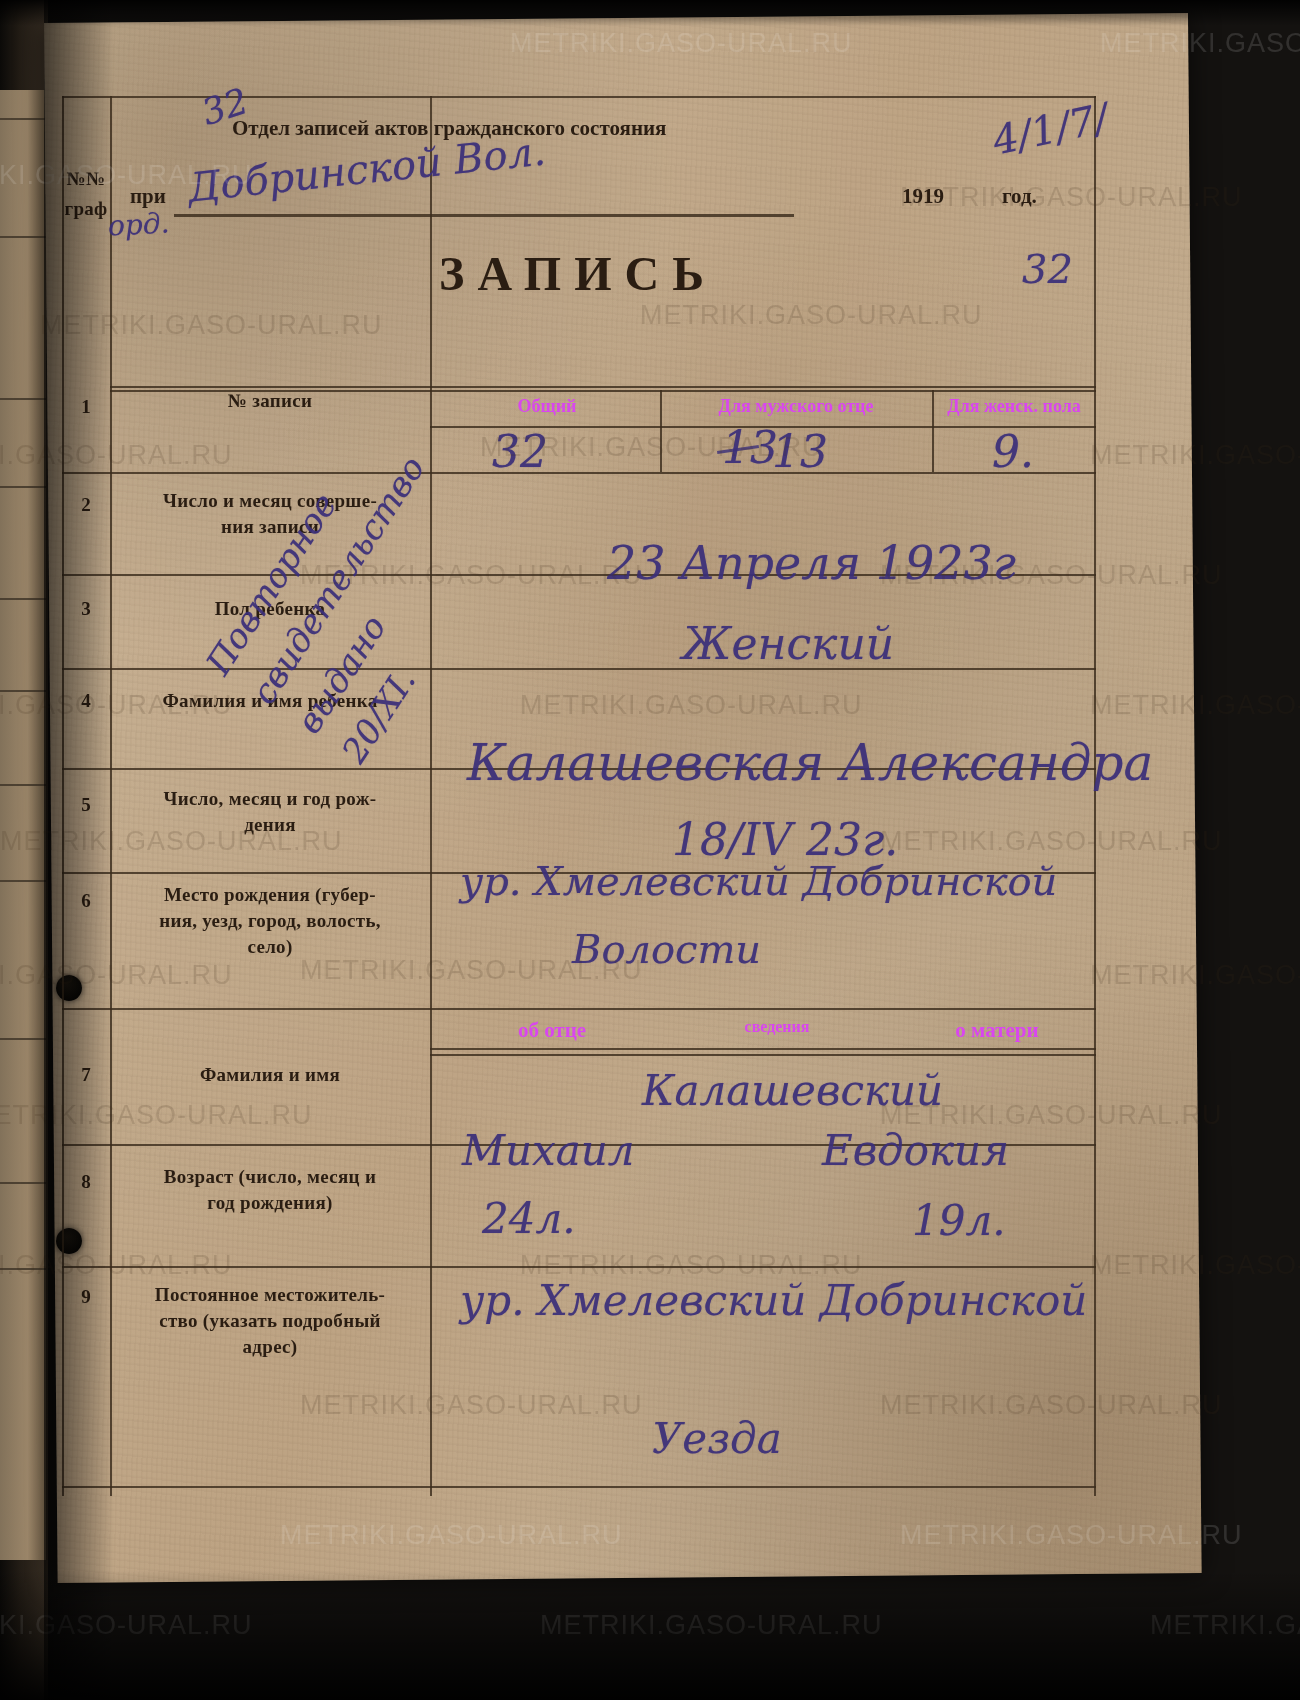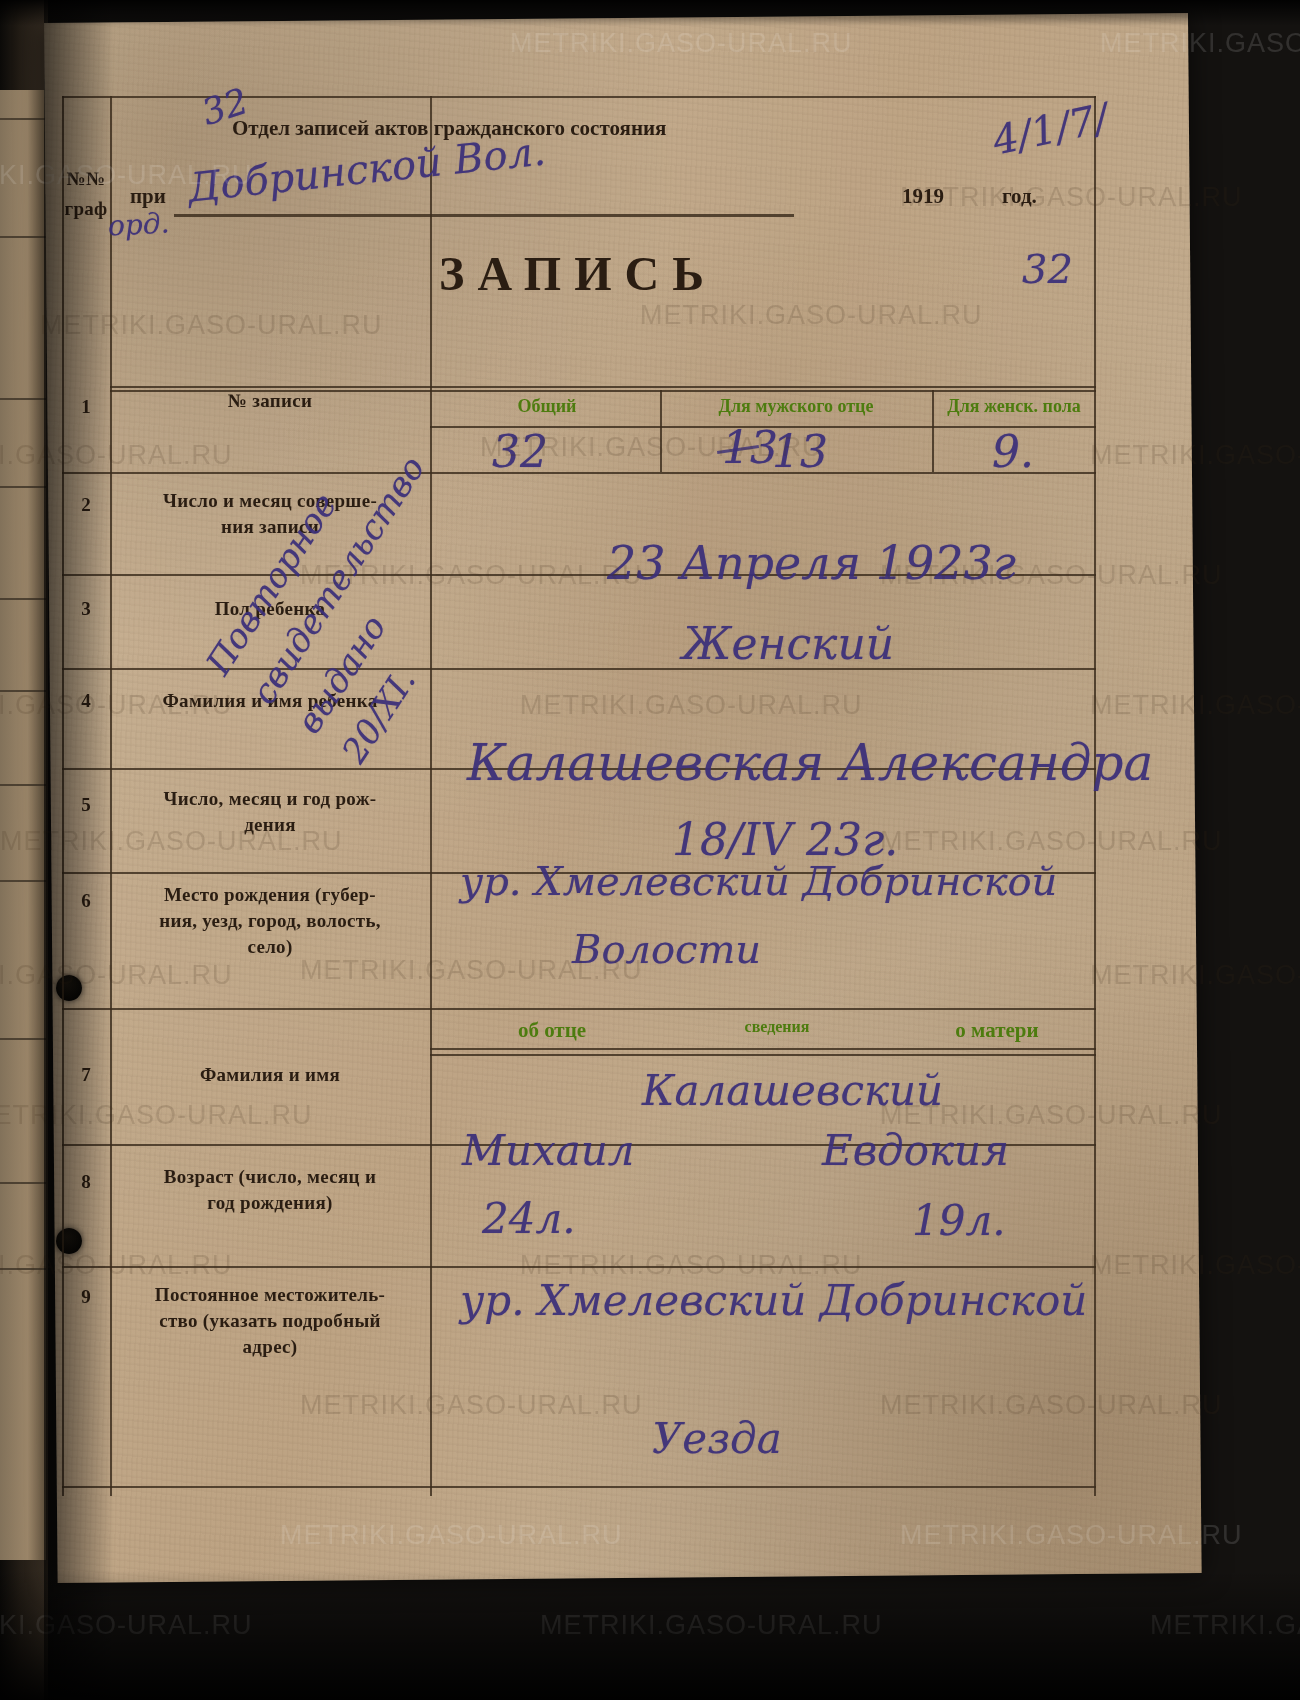--- a/index.html
+++ b/index.html
@@ -177,21 +177,21 @@
     position: absolute;
     font-size: 21px;
     font-weight: 700;
     color: #2a1d12;
     white-space: nowrap;
   }
   .colhdr {
     position: absolute;
     font-size: 18px;
     font-weight: 700;
-    color: #4d7c0f;
+    color: #d946ef;
     text-align: center;
   }
 
   
   .hw {
     position: absolute;
     font-family: "DejaVu Serif", serif;
     color: #3b2f7a;
     font-style: italic;
     white-space: nowrap;

